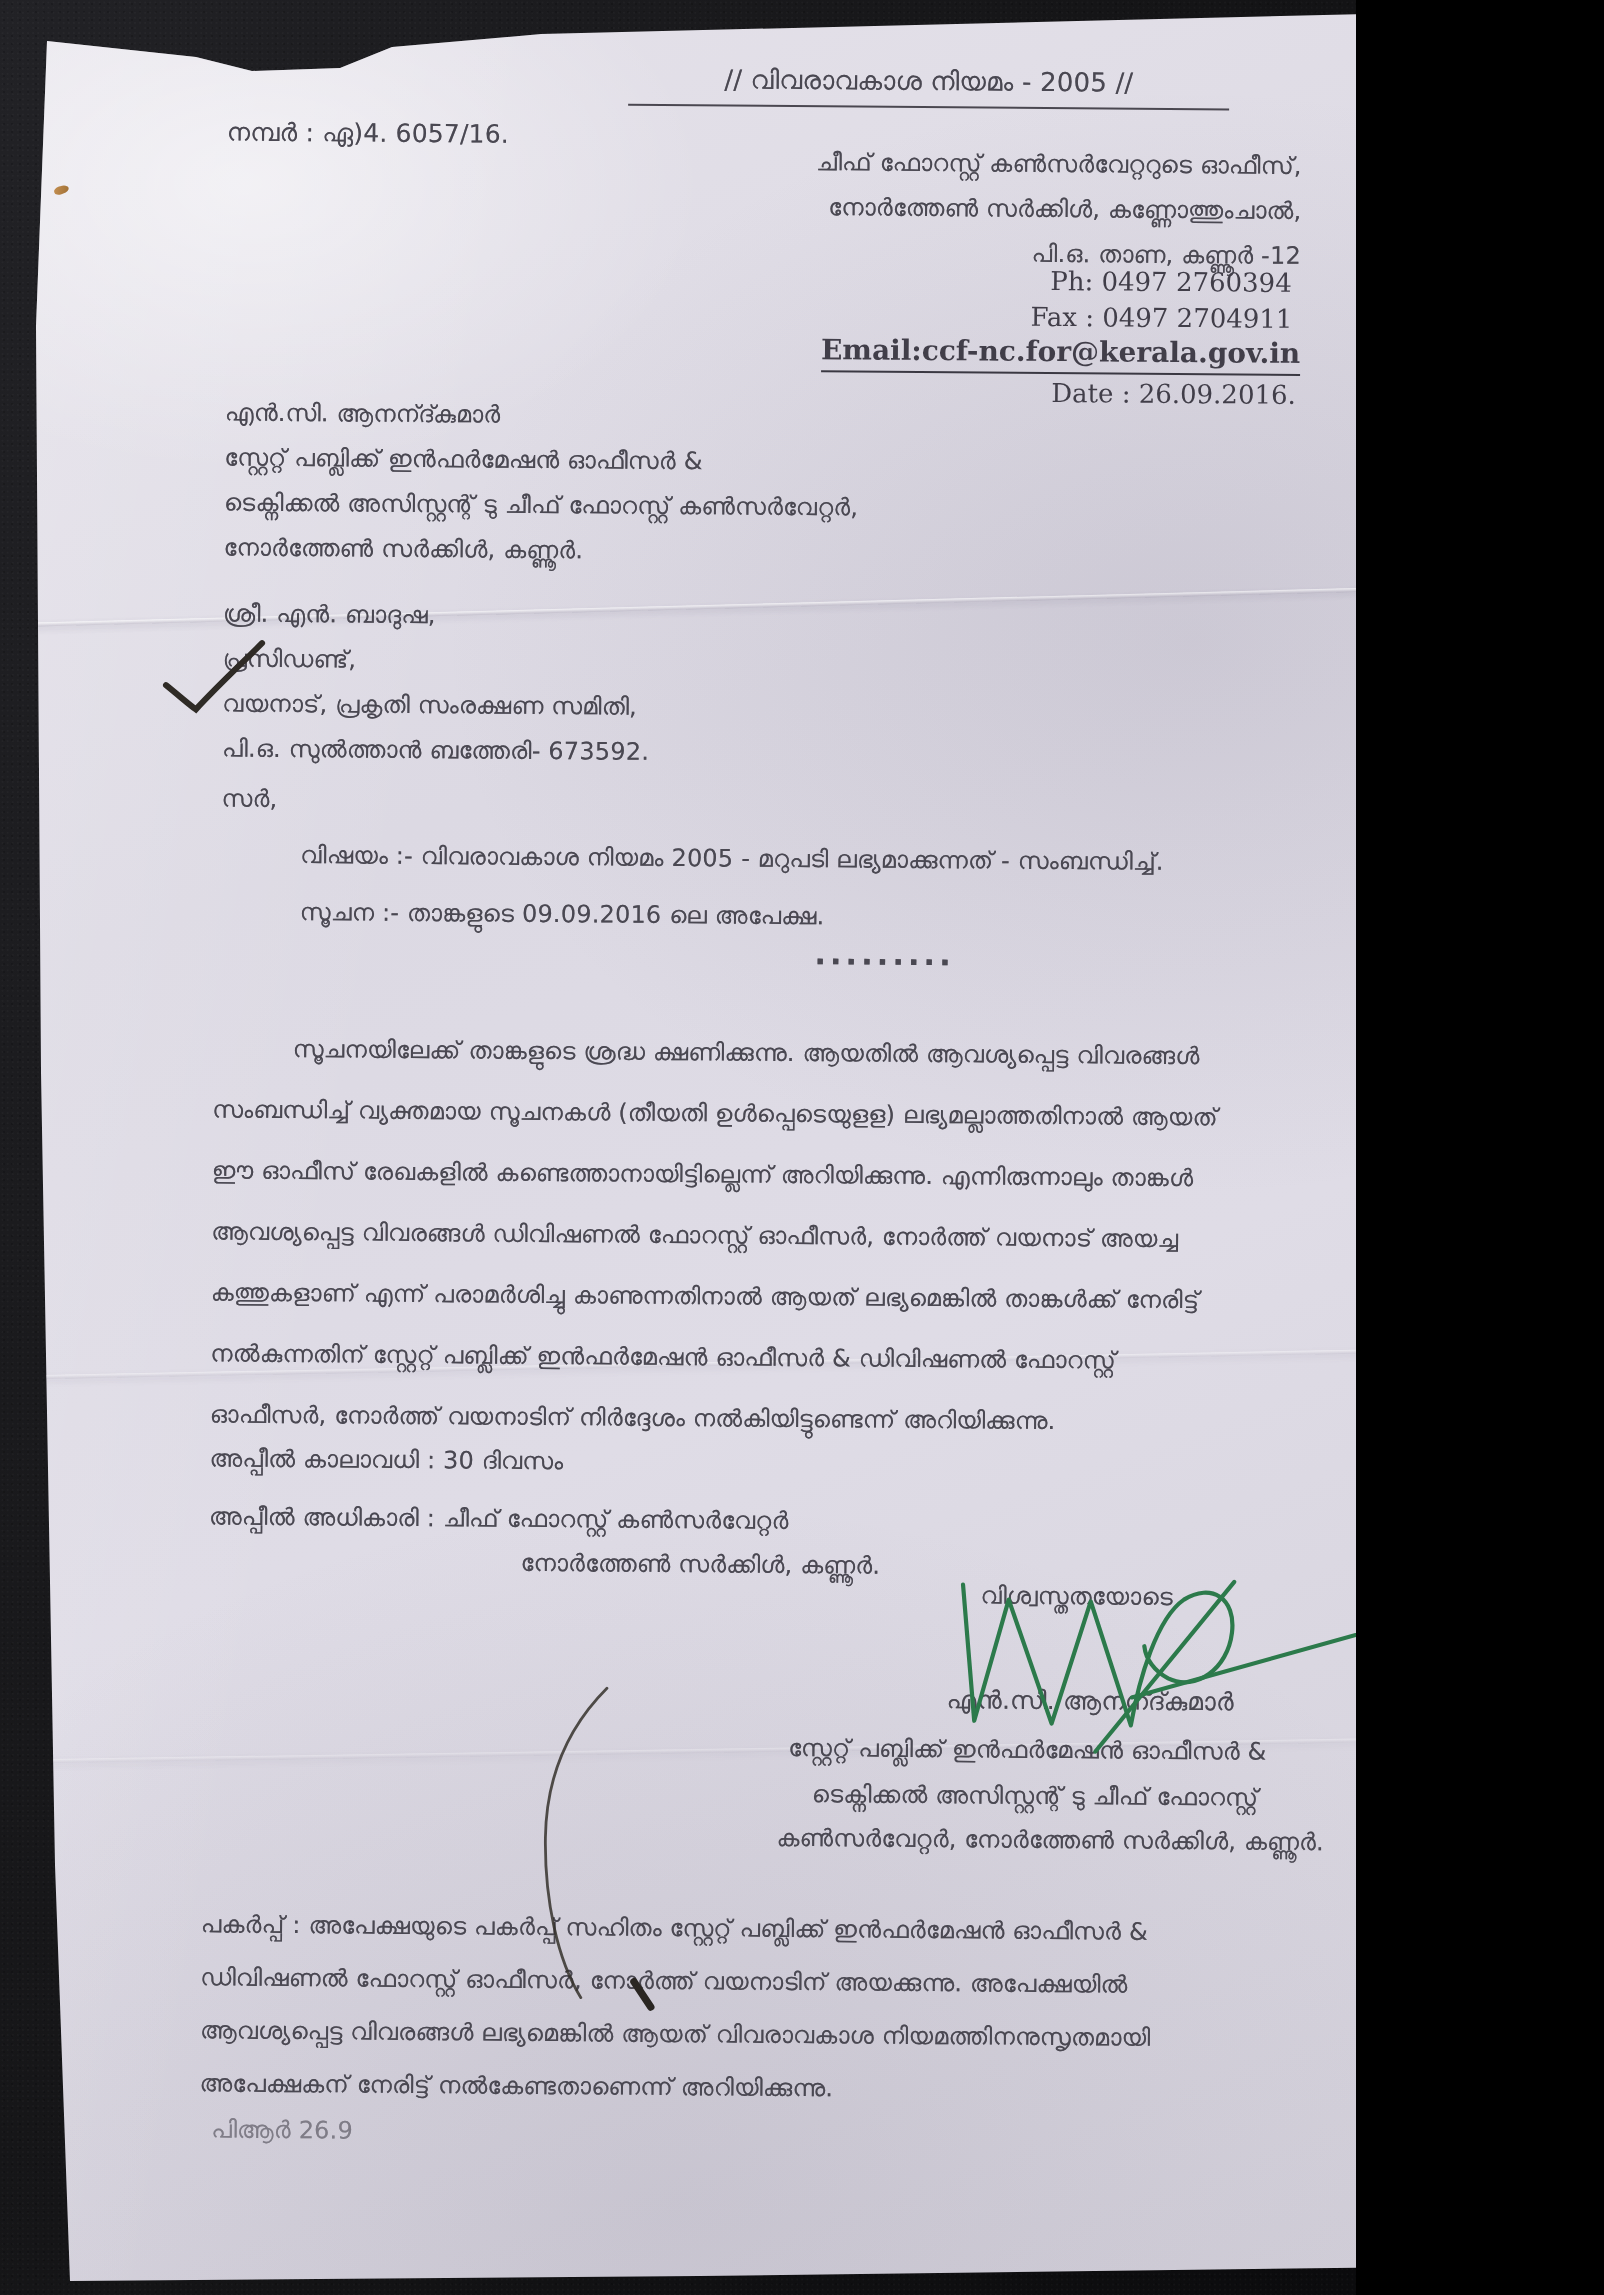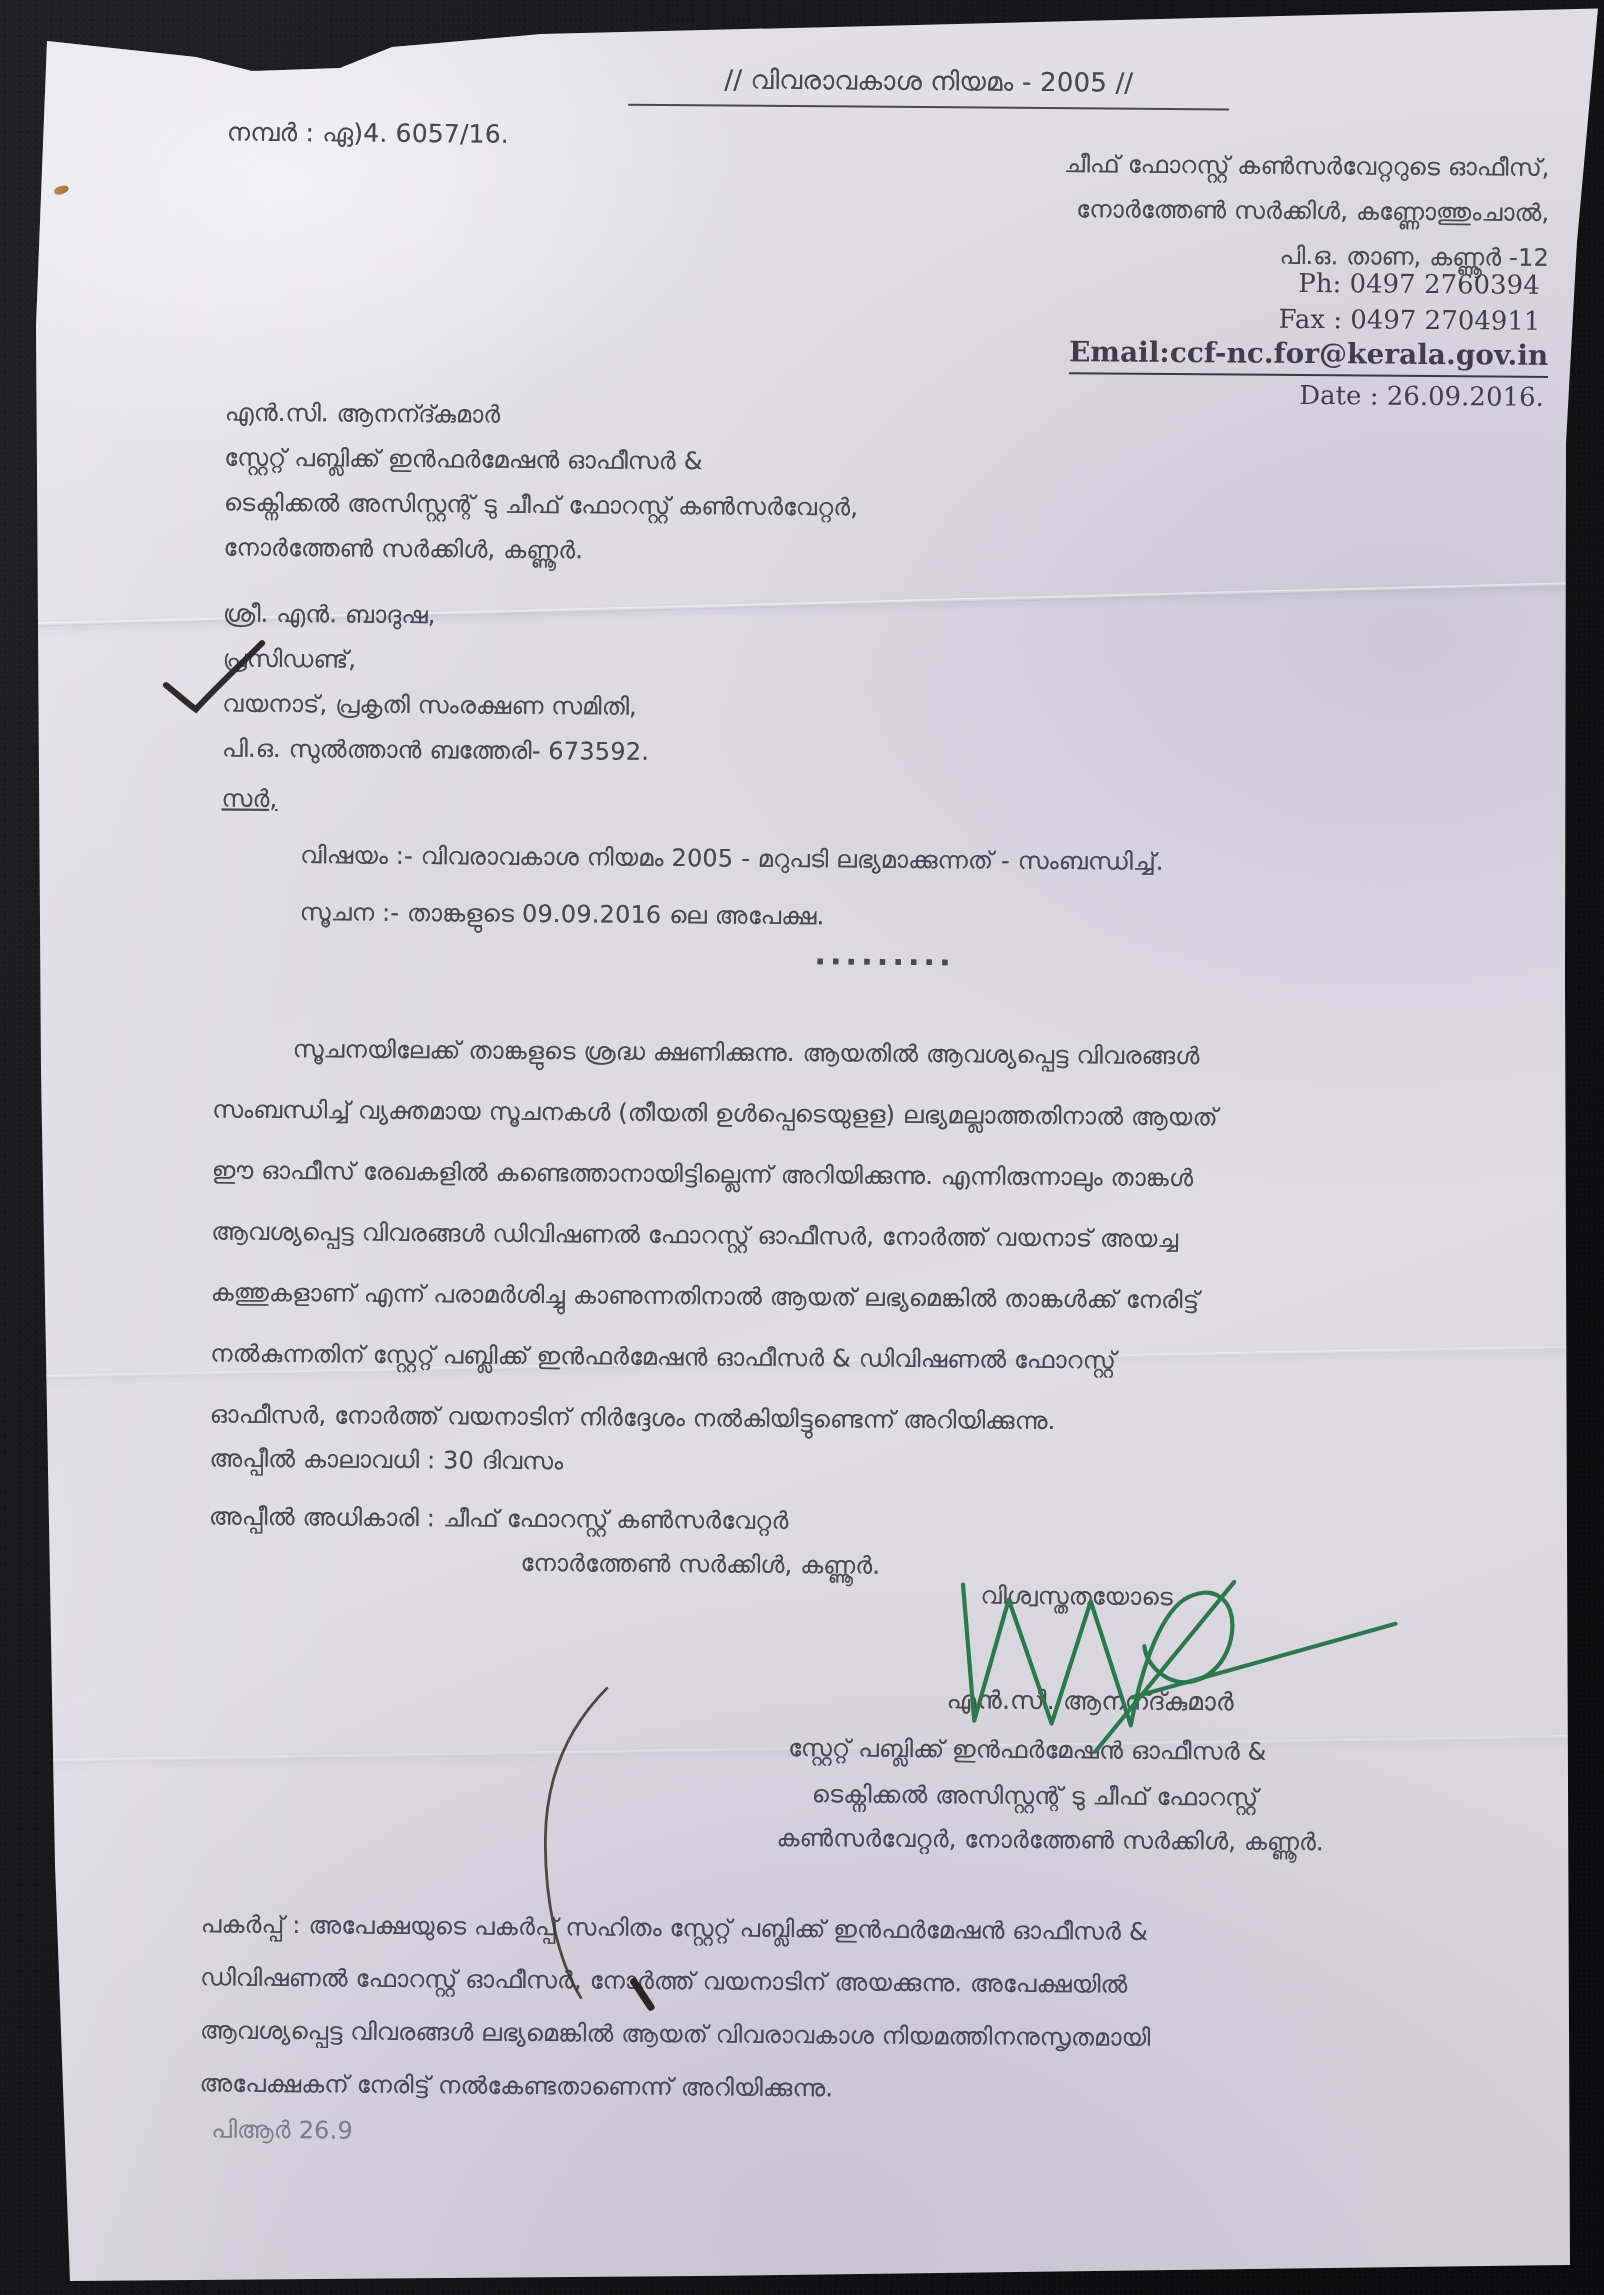--- a/index.html
+++ b/index.html
@@ -1,17 +1,17 @@
 <!DOCTYPE html>
 <html style="font-size:7.5px"><head>
 <meta charset="utf-8">
 <style>
   html,body{margin:0;padding:0;background:#000;}
   .scene{
-    position:relative;width:1604px;height:2295px;overflow:hidden;
+    position:relative;width:1356px;height:2295px;overflow:hidden;
     background-color:#141416;
     background-image:
       radial-gradient(rgba(255,255,255,.055) 0.5px, transparent 0.7px),
       radial-gradient(rgba(0,0,0,.55) 0.5px, transparent 0.8px),
       linear-gradient(115deg,#222226 0%,#151517 45%,#0b0b0d 100%);
     background-size:5.1px 5.1px,8px 8px,100% 100%;
   }
   .paper{
     position:absolute;inset:0;
     background:linear-gradient(160deg,#e5e2ea 0%,#dcd9e3 35%,#dfdce6 60%,#d3d0da 100%);
@@ -48,21 +48,21 @@
     border-bottom:2.3px solid #4a4750;padding-bottom:9.3px;white-space:nowrap;}
   .ref{left:219px;top:122px;font-size:25px;}
   .office{right:62px;top:140px;text-align:right;line-height:45px;}
   .ph{right:71px;top:264px;font-size:26px;}
   .fax{right:70px;top:300px;font-size:26px;}
   .email{right:62px;top:333px;font-size:28px;font-weight:700;
     border-bottom:2.8px solid #3a3842;padding-bottom:3.7px;}
   .date{right:66px;top:376px;font-size:26px;}
   .sender{left:219px;top:395px;line-height:45px;}
   .addressee{left:219px;top:596px;line-height:45px;}
-  .salutation{left:219px;top:789px;text-decoration:underline;}
+  .salutation{left:219px;top:789px;}
   .subject{left:298px;top:845px;}
   .reference{left:298px;top:902px;}
   .dots{left:813px;top:936px;font-size:30px;letter-spacing:4.2px;font-weight:700;}
   .bodypara{left:212px;top:1023px;line-height:61px;}
   .bodypara .ln{white-space:nowrap;}
   .bodypara .ln:first-child{text-indent:80px;}
   .appeal1{left:212px;top:1449px;}
   .appeal2{left:212px;top:1507px;}
   .appeal3{left:524px;top:1551px;}
   .valediction{left:984px;top:1580px;}

